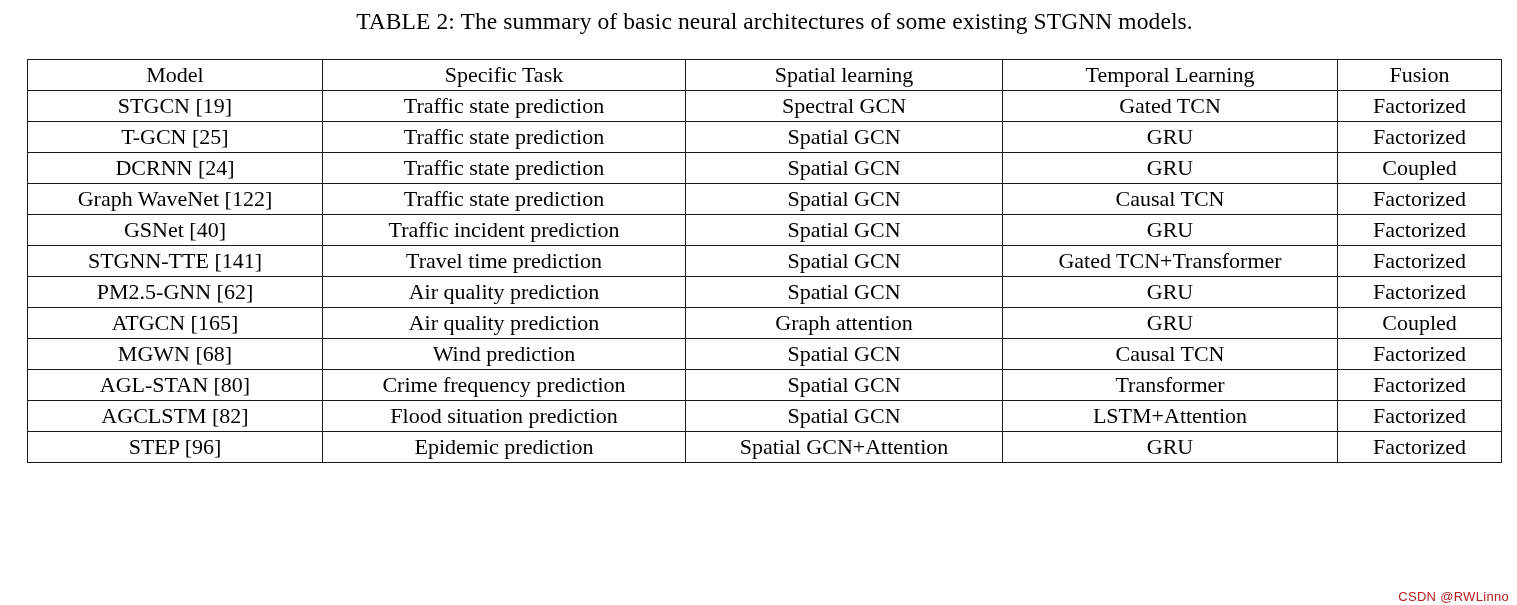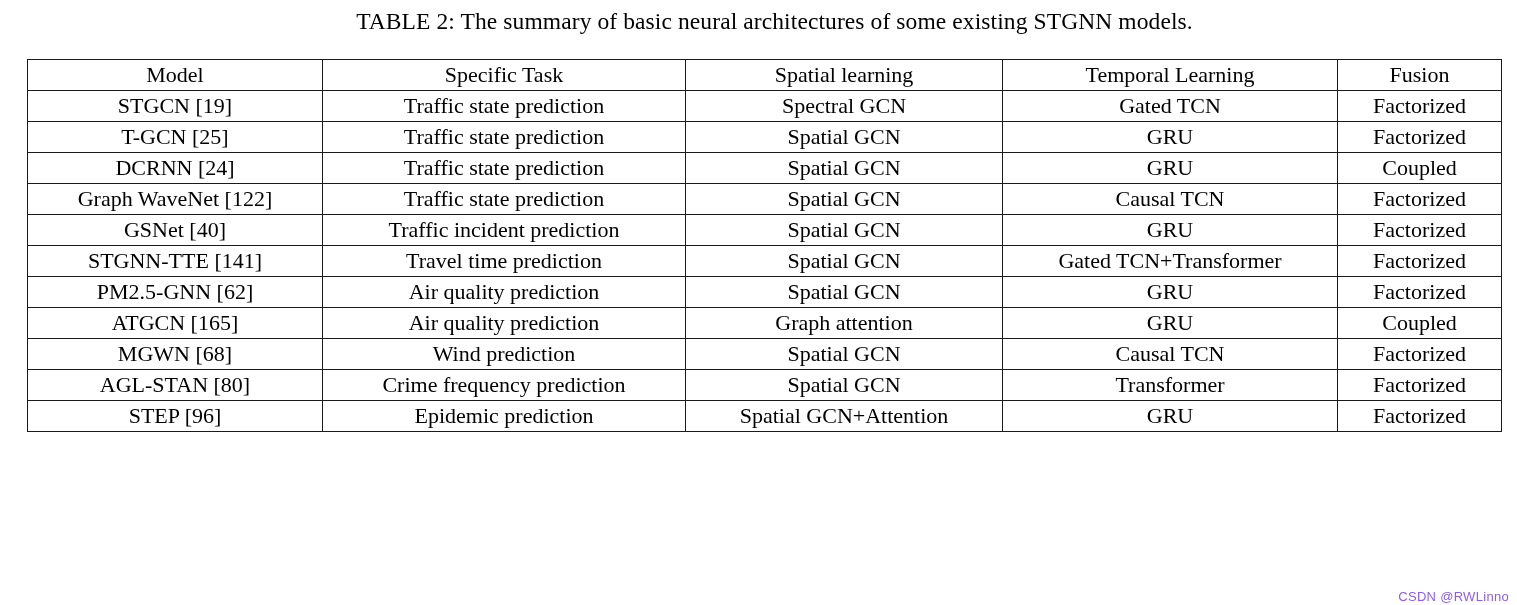--- a/index.html
+++ b/index.html
@@ -72,21 +72,21 @@
 
   .col-model   { text-align: center; padding-left: 12px; }
   .col-center  { text-align: center; }
 
   .watermark {
     position: absolute;
     right: 8px;
     bottom: 1px;
     font-size: 13px;
     font-family: "Liberation Sans", sans-serif;
-    color: #8b5cf6;
+    color: #b91c1c;
     letter-spacing: 0.3px;
     white-space: nowrap;
     pointer-events: none;
     margin-top: 24px;
   }
 </style>
 </head>
 <body>
 
 <div class="page">
@@ -176,20 +176,27 @@
             <td class="col-center">Factorized</td>
           </tr>
           <tr>
             <td class="col-model">AGL-STAN [80]</td>
             <td class="col-center">Crime frequency prediction</td>
             <td class="col-center">Spatial GCN</td>
             <td class="col-center">Transformer</td>
             <td class="col-center">Factorized</td>
           </tr>
           <tr>
+            <td class="col-model">AGCLSTM [82]</td>
+            <td class="col-center">Flood situation prediction</td>
+            <td class="col-center">Spatial GCN</td>
+            <td class="col-center">LSTM+Attention</td>
+            <td class="col-center">Factorized</td>
+          </tr>
+          <tr>
             <td class="col-model">STEP [96]</td>
             <td class="col-center">Epidemic prediction</td>
             <td class="col-center">Spatial GCN+Attention</td>
             <td class="col-center">GRU</td>
             <td class="col-center">Factorized</td>
           </tr>
         </tbody>
     </table>
   </div>
 

